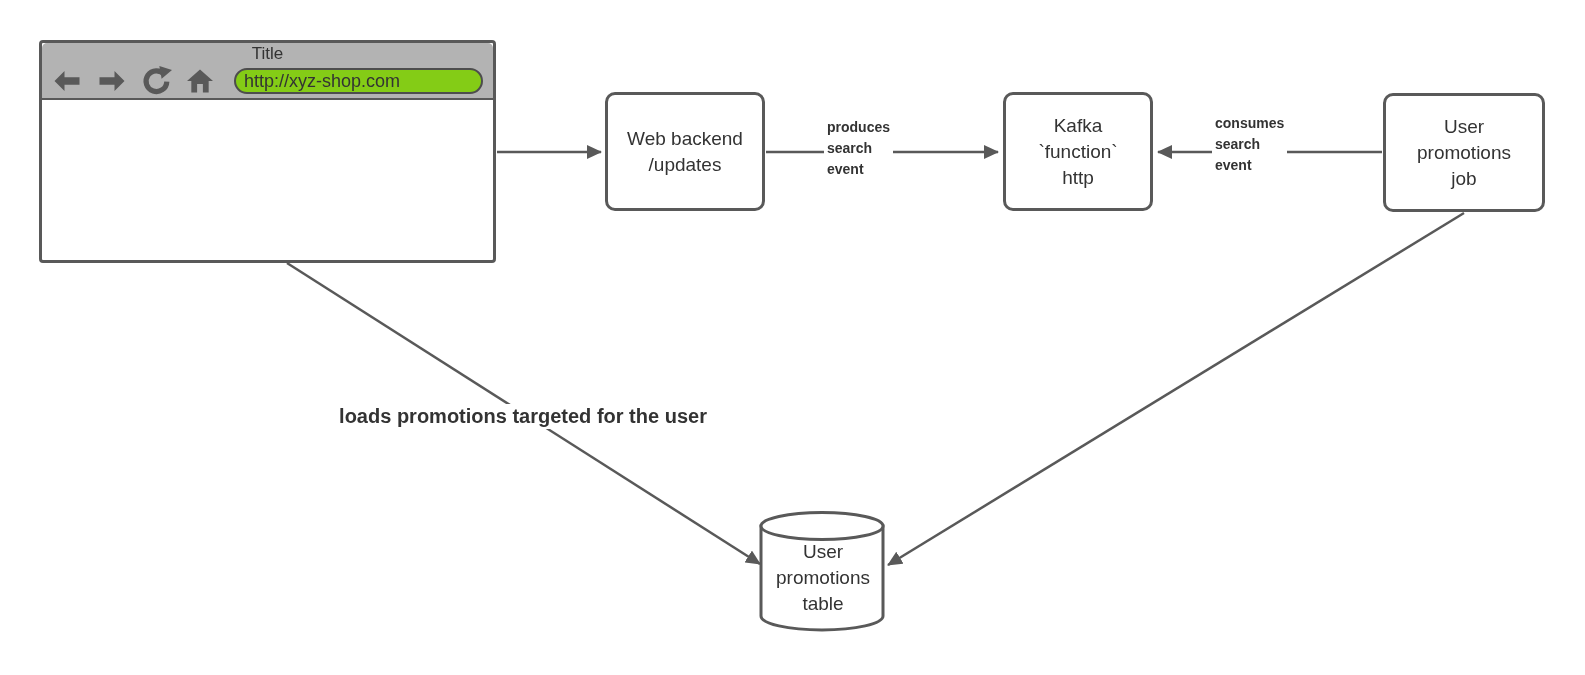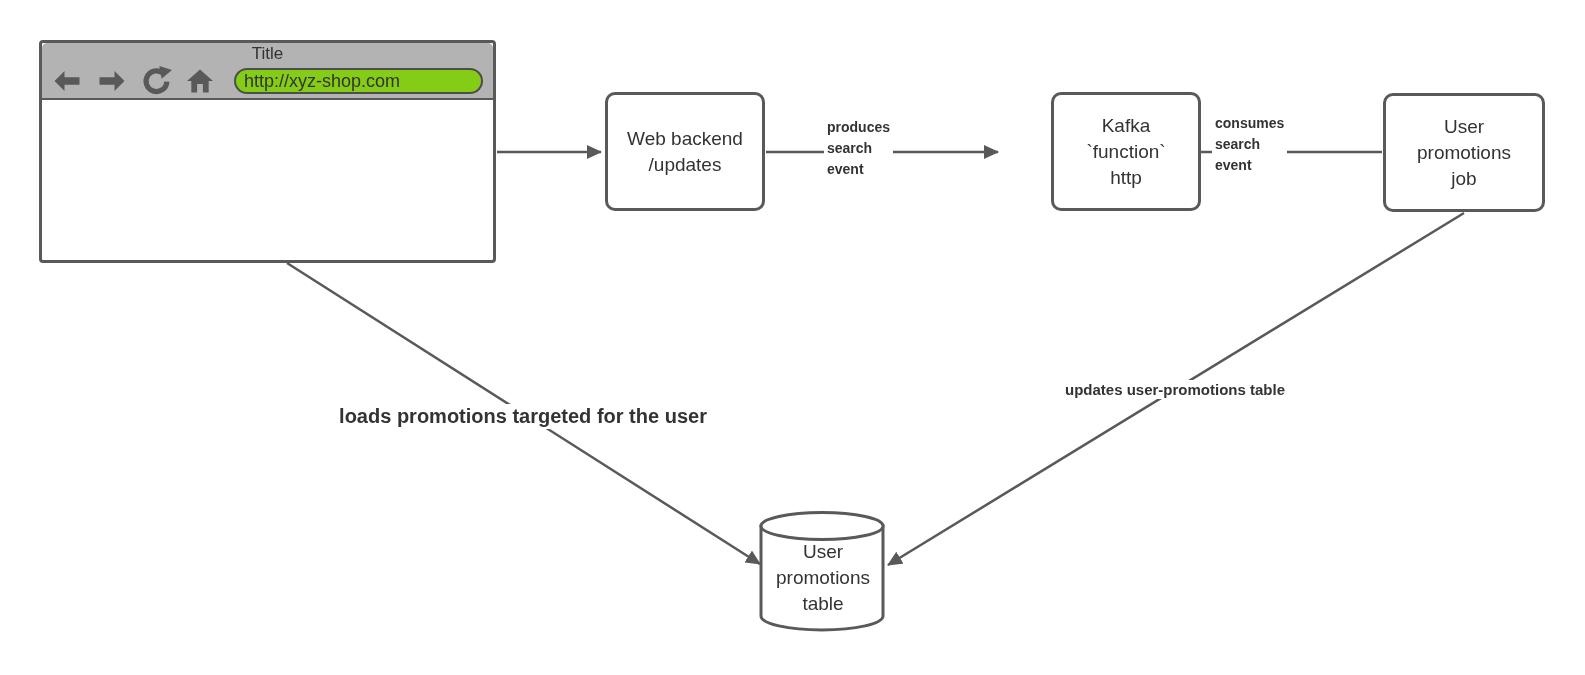--- a/index.html
+++ b/index.html
@@ -74,21 +74,21 @@
     background: #ffffff;
     display: flex;
     align-items: center;
     justify-content: center;
     text-align: center;
     font-size: 19px;
     line-height: 26px;
     color: #333333;
   }
   .node-web-backend { left: 605px; top: 92px;  width: 160px; height: 119px; }
-  .node-kafka       { left: 1003px; top: 92px; width: 150px; height: 119px; margin-left: 48px; }
+  .node-kafka       { left: 1003px; top: 92px; width: 150px; height: 119px; }
   .node-job         { left: 1383px; top: 93px; width: 162px; height: 119px; }
 
   .cylinder-label {
     position: absolute;
     left: 761px; top: 539px;
     width: 124px;
     text-align: center;
     font-size: 19px;
     line-height: 26px;
     color: #333333;
@@ -217,15 +217,14 @@
   <div class="edge-label multiline label-produces">produces
 search
 event</div>
 
   <div class="edge-label multiline label-consumes">consumes
 search
 event</div>
 
   <div class="edge-label label-loads">loads promotions targeted for the user</div>
 
-  <div class="edge-label label-updates">updates user-promotions table</div>
 
 </div>
 
 </body></html>

